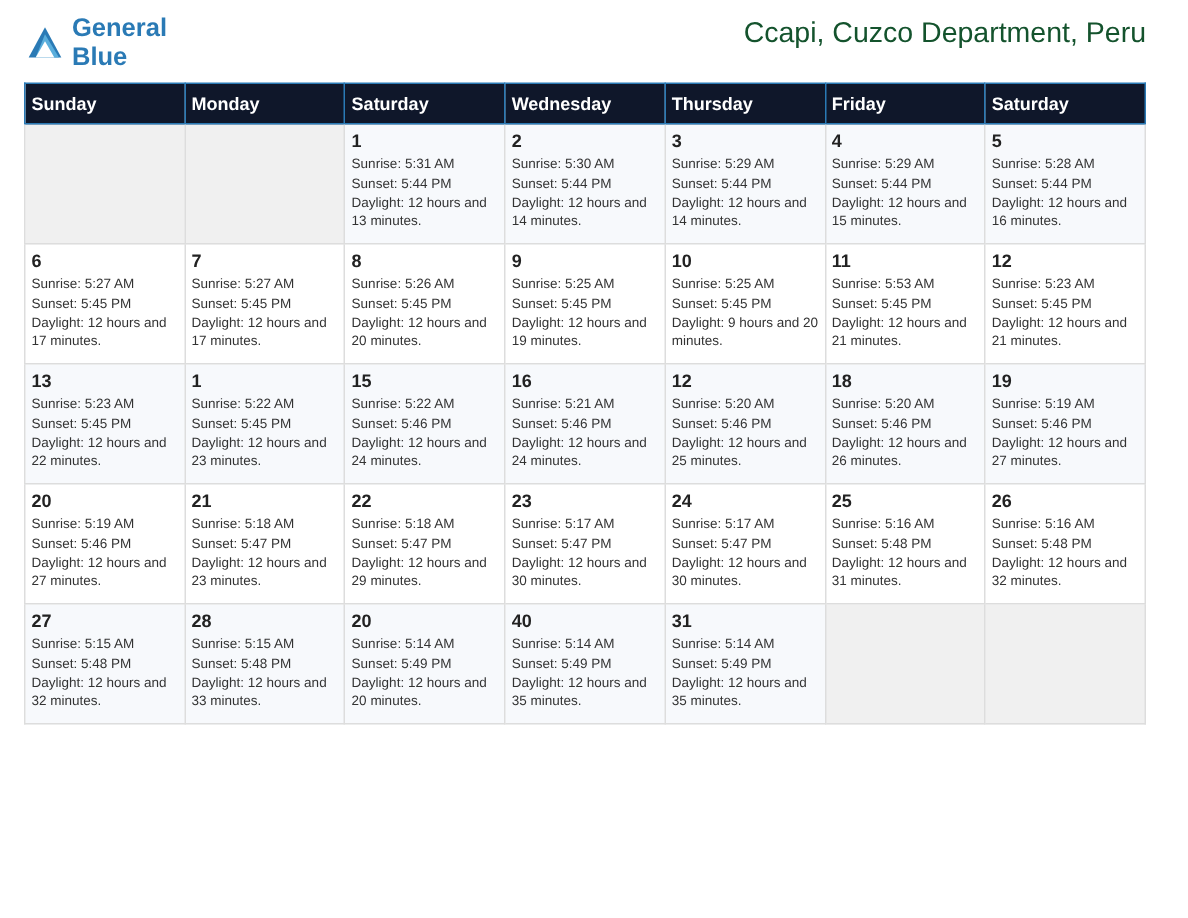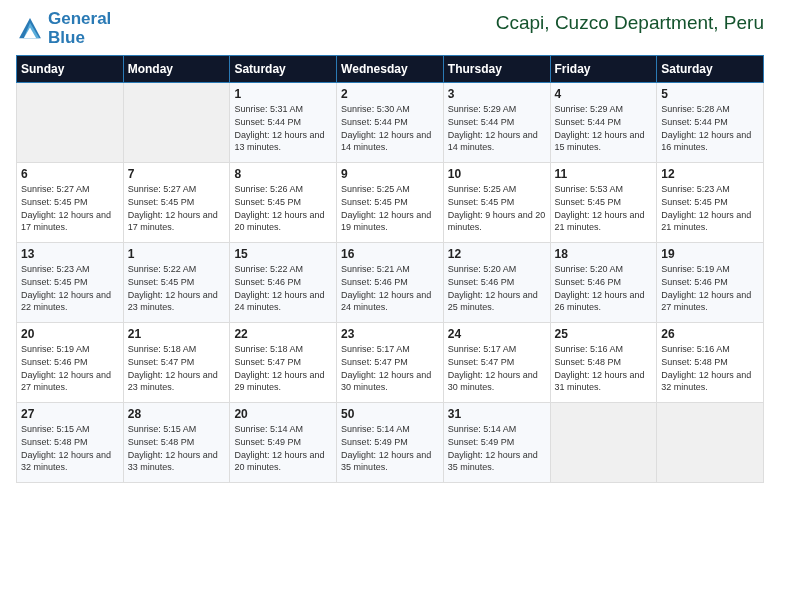--- a/index.html
+++ b/index.html
@@ -251,21 +251,21 @@
           </td>
           <td>
             <span class="day-number">28</span>
             <div class="day-info"><span>Sunrise: 5:15 AM</span><br><span>Sunset: 5:48 PM</span><br><span>Daylight: 12 hours and 33 minutes.</span></div>
           </td>
           <td>
             <span class="day-number">20</span>
             <div class="day-info"><span>Sunrise: 5:14 AM</span><br><span>Sunset: 5:49 PM</span><br><span>Daylight: 12 hours and 20 minutes.</span></div>
           </td>
           <td>
-            <span class="day-number">50</span>
+            <span class="day-number">40</span>
             <div class="day-info"><span>Sunrise: 5:14 AM</span><br><span>Sunset: 5:49 PM</span><br><span>Daylight: 12 hours and 35 minutes.</span></div>
           </td>
           <td>
             <span class="day-number">31</span>
             <div class="day-info"><span>Sunrise: 5:14 AM</span><br><span>Sunset: 5:49 PM</span><br><span>Daylight: 12 hours and 35 minutes.</span></div>
           </td>
           <td class="empty"></td>
           <td class="empty"></td>
         </tr>
       </tbody>

